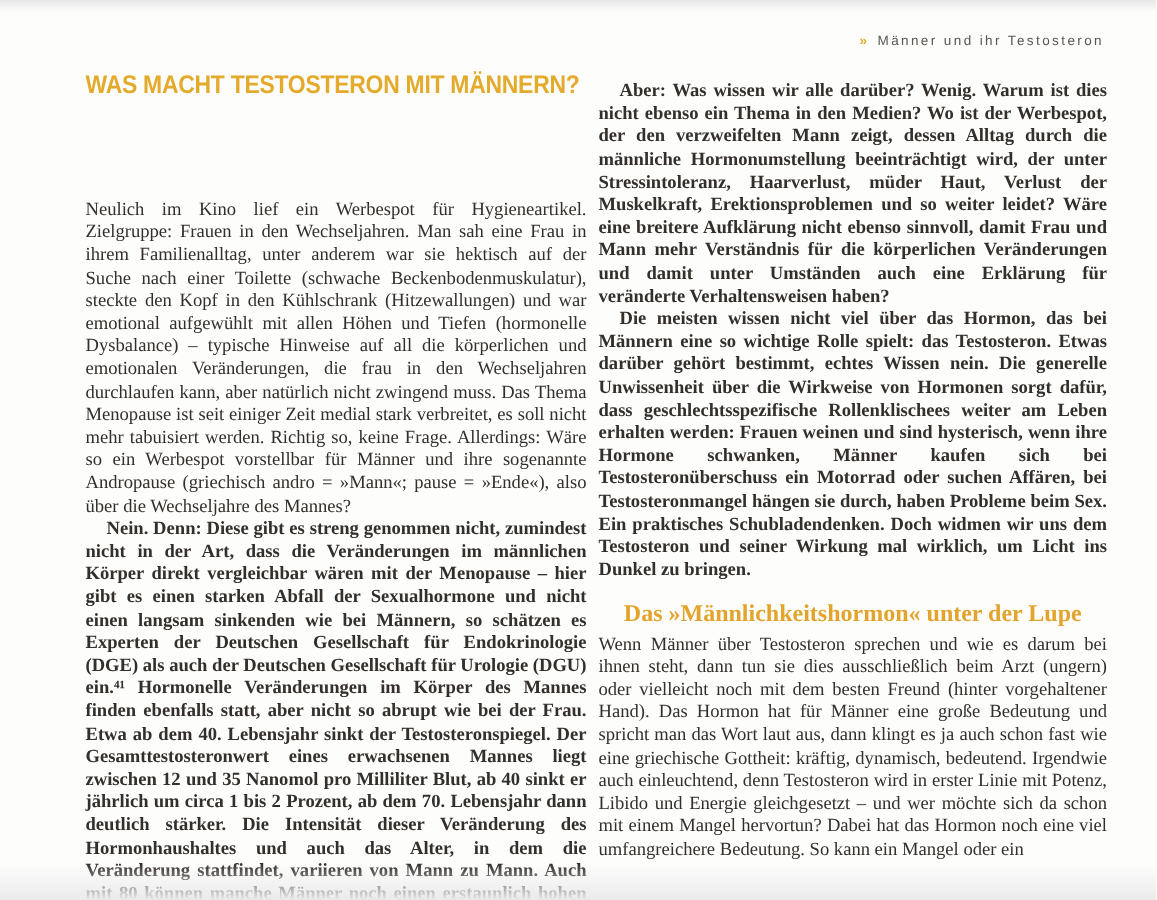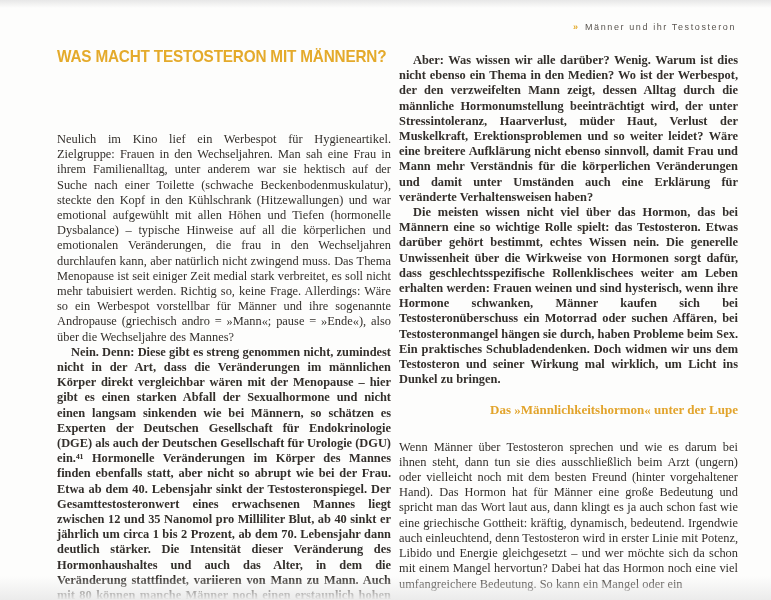--- a/index.html
+++ b/index.html
@@ -66,25 +66,25 @@
   }
   .body-left  { top: 84px; margin-top: 48px; }
   .body-right { top: 53px; }
 
   .body-text p.indent { text-indent: 14px; font-weight: bold; }
   .body-text p.no-indent { text-indent: 0; }
 
   .subheading {
     font-family: "Liberation Serif", serif;
     font-weight: bold;
-    font-size: 13px;
+    font-size: 16px;
     color: #e2a42c;
     margin-top: 15px;
-    margin-bottom: 22px;
-    text-align: right;
+    margin-bottom: 4px;
+    text-align: center;
   }
 
   .page-number {
     position: absolute;
     top: 556px; left: 0; right: 0;
     text-align: center;
     font-family: "Liberation Sans", sans-serif;
     font-size: 9.5px;
     color: #56534f;
   }

